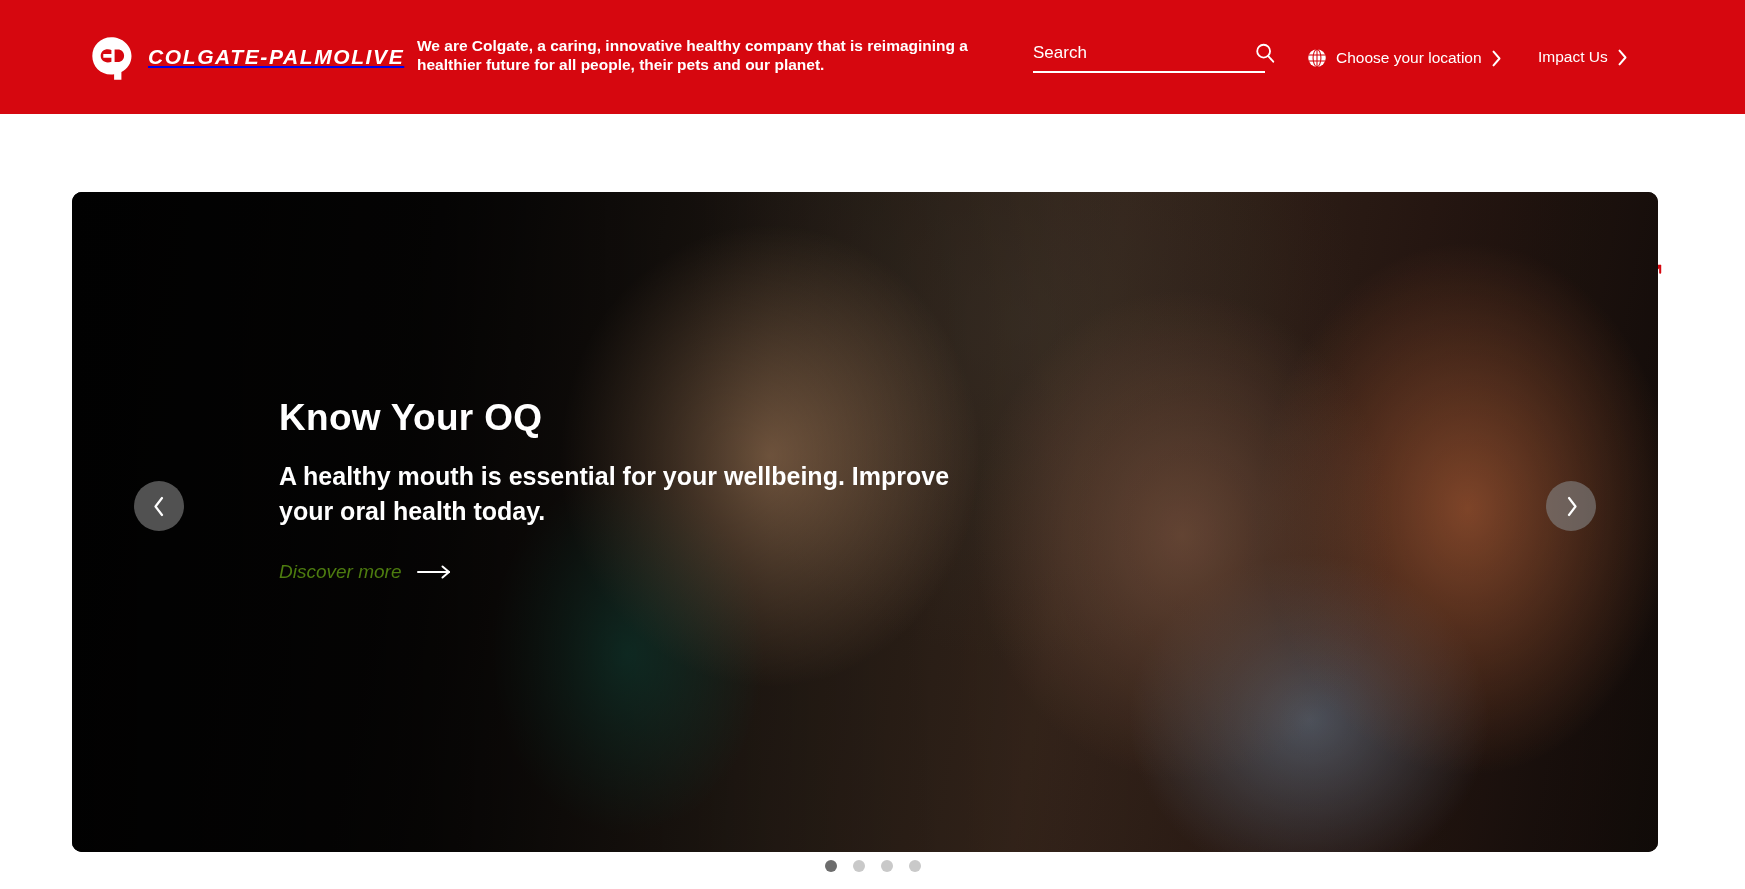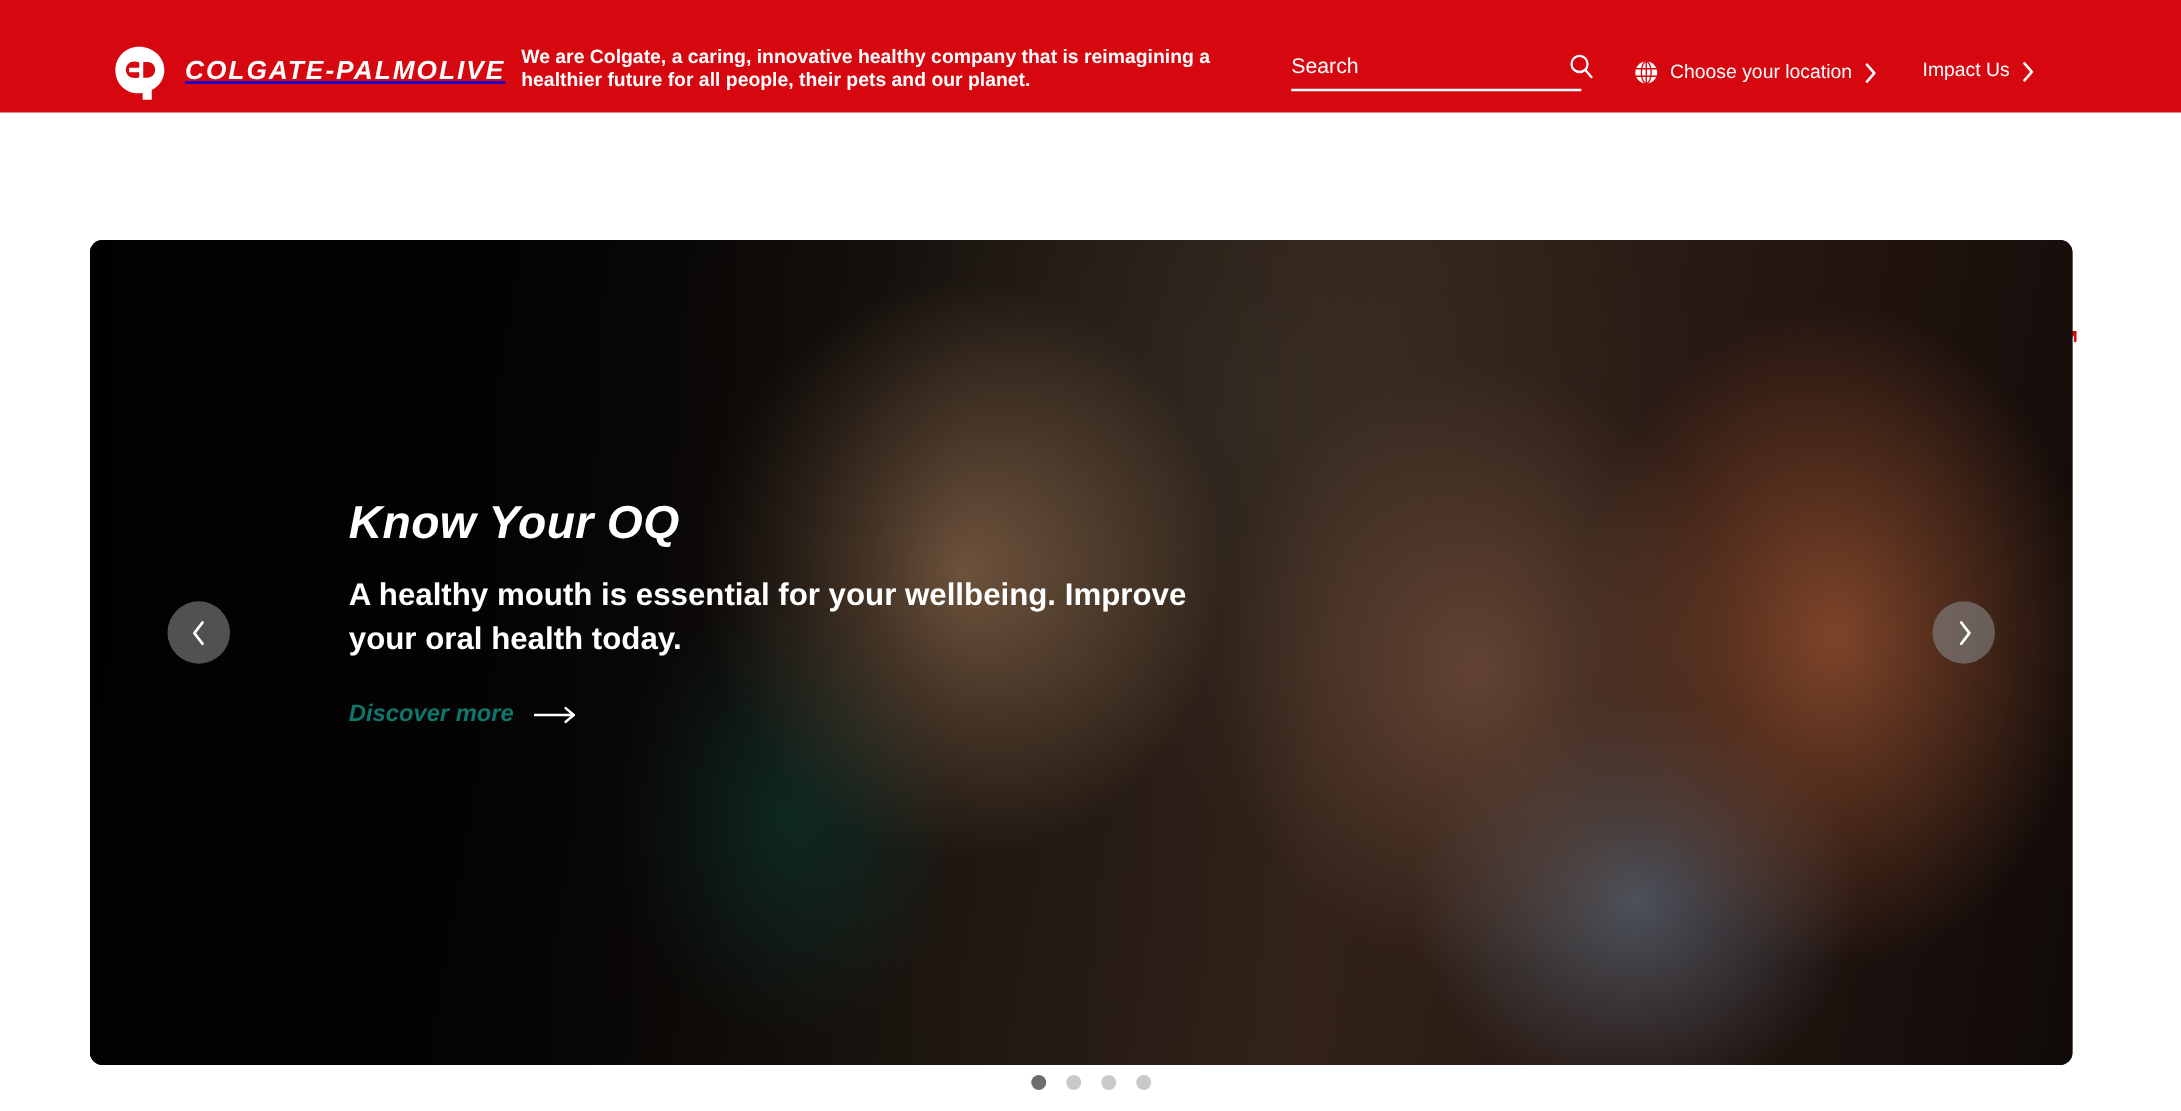--- a/index.html
+++ b/index.html
@@ -8,21 +8,21 @@
     height: 889px;
     overflow: hidden;
     background: #ffffff;
     font-family: "Liberation Sans", sans-serif;
   }
 
   
   .topbar {
     position: absolute;
     left: 0; top: 0;
-    width: 1745px; height: 90px;
+    width: 1745px; height: 114px;
     background: #d6070f;
   }
   .logo-block {
     position: absolute;
     left: 88px; top: 34px;
     display: flex; align-items: center; gap: 14px;
   }
   .logo-mark { width: 46px; height: 46px; display: block; }
   .logo-word {
     color: #ffffff;
@@ -140,37 +140,36 @@
   }
   .hero-text {
     position: absolute;
     left: 207px; top: 205px;
     width: 700px;
     color: #ffffff;
   }
   .hero-title {
     font-size: 37px;
     font-weight: 700;
-    font-style: italic;
     letter-spacing: 0.3px;
     margin-bottom: 20px;
   }
   .hero-sub {
     font-size: 25px;
     font-weight: 700;
     line-height: 1.40;
     width: 690px;
   }
   .hero-cta {
     position: absolute;
     left: 207px; top: 369px;
     display: flex; align-items: center; gap: 16px;
-    color: #0f766e;
+    color: #4d7c0f;
     font-size: 19px;
-    font-weight: 700;
+    font-weight: 400;
     font-style: italic;
     cursor: pointer;
     text-decoration: none;
   }
   .arrow-right-long { width: 34px; height: 14px; flex: none; }
 
   .car-btn {
     position: absolute;
     top: 289px;
     width: 50px; height: 50px;

